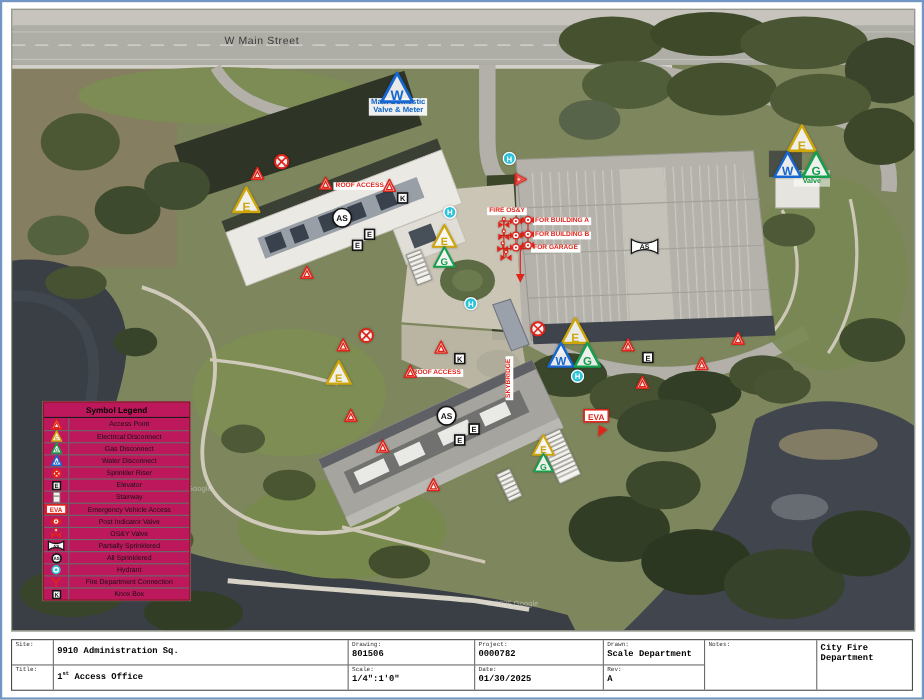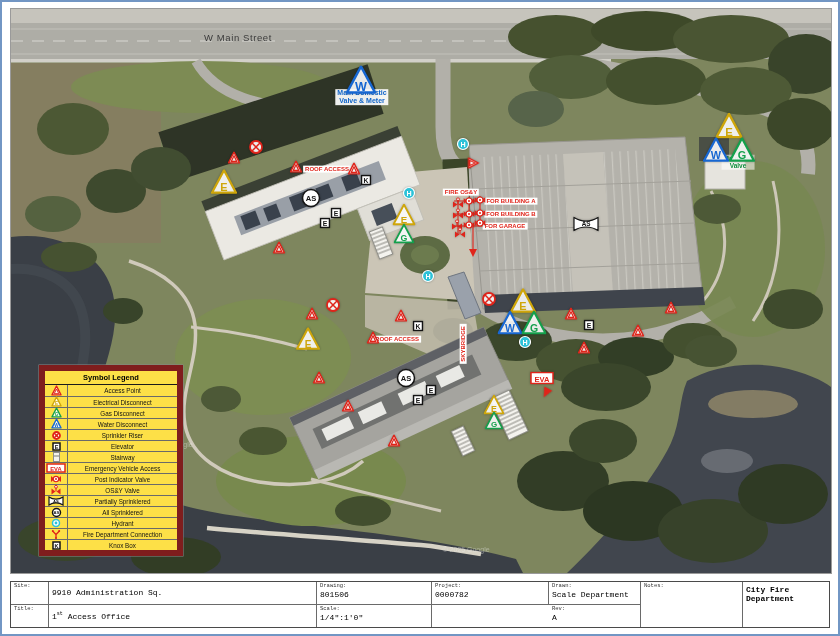--- a/index.html
+++ b/index.html
@@ -6,36 +6,36 @@
   body{width:840px;height:636px;background:#ffffff;position:relative;font-family:"Liberation Sans",sans-serif;overflow:hidden}
   .frame{position:absolute;inset:0;border:2px solid #7296c4;box-sizing:border-box;pointer-events:none;z-index:50}
   
   .map{position:absolute;left:10px;top:8px;width:820px;height:564px;overflow:hidden;background:#7e865e;border:1px solid #9a9a9a;box-sizing:content-box}
   .terrain{position:absolute;left:0;top:0}
   #labels,#markers{position:absolute;left:0;top:0;width:820px;height:556px}
   .mk{position:absolute;transform:translate(-50%,-50%);line-height:0;filter:drop-shadow(0 0 1px rgba(0,0,0,.3))}
   .lbl{position:absolute;transform:translate(-50%,-50%);text-align:center;white-space:nowrap;line-height:1.12;font-weight:bold}
   .lbl span{display:block}
   
-  .legend{position:absolute;left:28px;top:356px;width:132px;background:#fde047;border:6px solid #7f1d1d;z-index:10;box-shadow:0 0 0 .5px #888}
+  .legend{position:absolute;left:28px;top:356px;width:132px;background:#be185d;border:1px solid #7f1d1d;z-index:10;box-shadow:0 0 0 .5px #888}
   .legend-title{height:13px;line-height:13px;text-align:center;font-weight:bold;font-size:7.5px;color:#000;border-bottom:1px solid #1a1a1a}
   .lrow{display:flex;height:11px;box-sizing:border-box}
   .lrow + .lrow{border-top:1px solid #6a6a6a}
   .licon{width:22px;border-right:1px solid #6a6a6a;display:flex;align-items:center;justify-content:center;line-height:0}
   .llabel{flex:1;display:flex;align-items:center;justify-content:center;font-size:6.3px;color:#111;white-space:nowrap}
   
   .tblock{position:absolute;left:10px;top:581px;width:820px;height:47px;display:grid;
     grid-template-columns:38px 268px 115px 117px 92px 102px 1fr;grid-template-rows:1fr 1fr;
     border:1.5px solid #4a4a4a;box-sizing:border-box;background:#fff;
     font-family:"Liberation Mono","DejaVu Sans Mono",monospace;z-index:20}
   .tcell{border-right:1px solid #6a6a6a;border-bottom:1px solid #6a6a6a;padding:1px 3px;overflow:hidden;box-sizing:border-box}
   .tcell.lastcol{border-right:none}
   .tcell.lastrow{border-bottom:none}
   .tlabel{display:block;font-size:5.5px;color:#333;line-height:1.15}
-  .tvalue{display:block;font-size:8px;font-weight:normal;color:#000;line-height:1.2;margin-top:1px}
+  .tvalue{display:block;font-size:8px;font-weight:bold;color:#000;line-height:1.2;margin-top:1px}
   .vcenter{display:flex;align-items:center}
   .vcenter .tvalue{margin-top:0}
   .dept{font-size:8px;font-weight:bold;color:#000;padding-top:3px}
   sup{font-size:5px;vertical-align:super}
 </style>
 </head>
 <body>
 
 <div class="frame"></div>
 
@@ -641,17 +641,21 @@
   <div class="tcell lastrow" style="grid-column:1;grid-row:2">
     <span class="tlabel">Title:</span>
   </div>
   <div class="tcell lastrow vcenter" style="grid-column:2;grid-row:2">
     <span class="tvalue"><span>1</span><sup>st</sup><span> Access Office</span></span>
   </div>
   <div class="tcell lastrow" style="grid-column:3;grid-row:2">
     <span class="tlabel">Scale:</span>
     <span class="tvalue">1/4":1'0"</span>
   </div>
+  <div class="tcell lastrow" style="grid-column:4;grid-row:2">
+    <span class="tlabel">Date:</span>
+    <span class="tvalue">01/30/2025</span>
+  </div>
   <div class="tcell lastrow" style="grid-column:5;grid-row:2">
     <span class="tlabel">Rev:</span>
     <span class="tvalue">A</span>
   </div>
 </div>
 
 </body></html>

